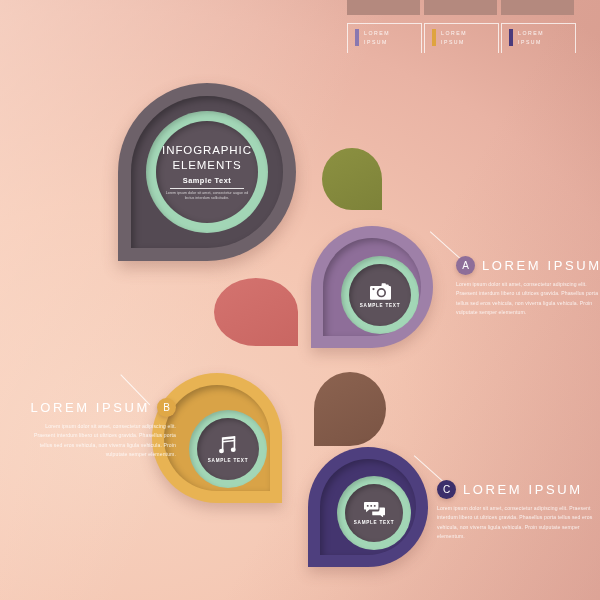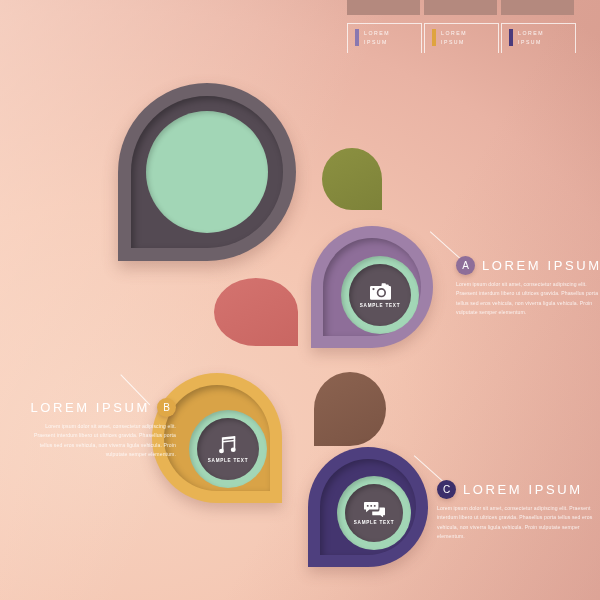--- a/index.html
+++ b/index.html
@@ -334,20 +334,29 @@
   <div class="drop" id="deco-brown"></div>
 
   <div class="connector" style="left:430px; top:231px; width:44px; transform:rotate(42deg);"></div>
   <div class="connector" style="left:150px; top:404px; width:42px; transform:rotate(-134deg);"></div>
   <div class="connector" style="left:414px; top:455px; width:44px; transform:rotate(42deg);"></div>
 
   <div id="hero">
     <div class="ring-outer"></div>
     <div class="ring-mid"></div>
     <div class="ring-teal"></div>
+    <div class="core">
+      <div class="t1">
+        <div>INFOGRAPHIC</div>
+        <div>ELEMENTS</div>
+      </div>
+      <div class="t2">Sample Text</div>
+      <div class="rule"></div>
+      <div class="t3">Lorem ipsum dolor sit amet, consectetur augue ed lectus interdum sollicitudin.</div>
+    </div>
   </div>
 
   <div class="icon-badge" id="badge-a">
     <div class="shell"></div>
     <div class="inner"></div>
     <div class="teal"></div>
     <div class="core">
       <span>
         <svg width="21" height="17" viewBox="0 0 24 19" fill="#ffffff">
           <path d="M13.5 0h4.2l.5 1.6H20A1.6 1.6 0 0 1 21.6 3.2h1A1.4 1.4 0 0 1 24 4.6v12.9A1.5 1.5 0 0 1 22.5 19H1.5A1.5 1.5 0 0 1 0 17.5V4.6A1.4 1.4 0 0 1 1.4 3.2h11.6zM4 5.4A1.3 1.3 0 1 0 4 8a1.3 1.3 0 0 0 0-2.6zM13 5.6a5.3 5.3 0 1 0 0 10.6 5.3 5.3 0 0 0 0-10.6zm0 1.9a3.4 3.4 0 1 1 0 6.8 3.4 3.4 0 0 1 0-6.8z"></path>

